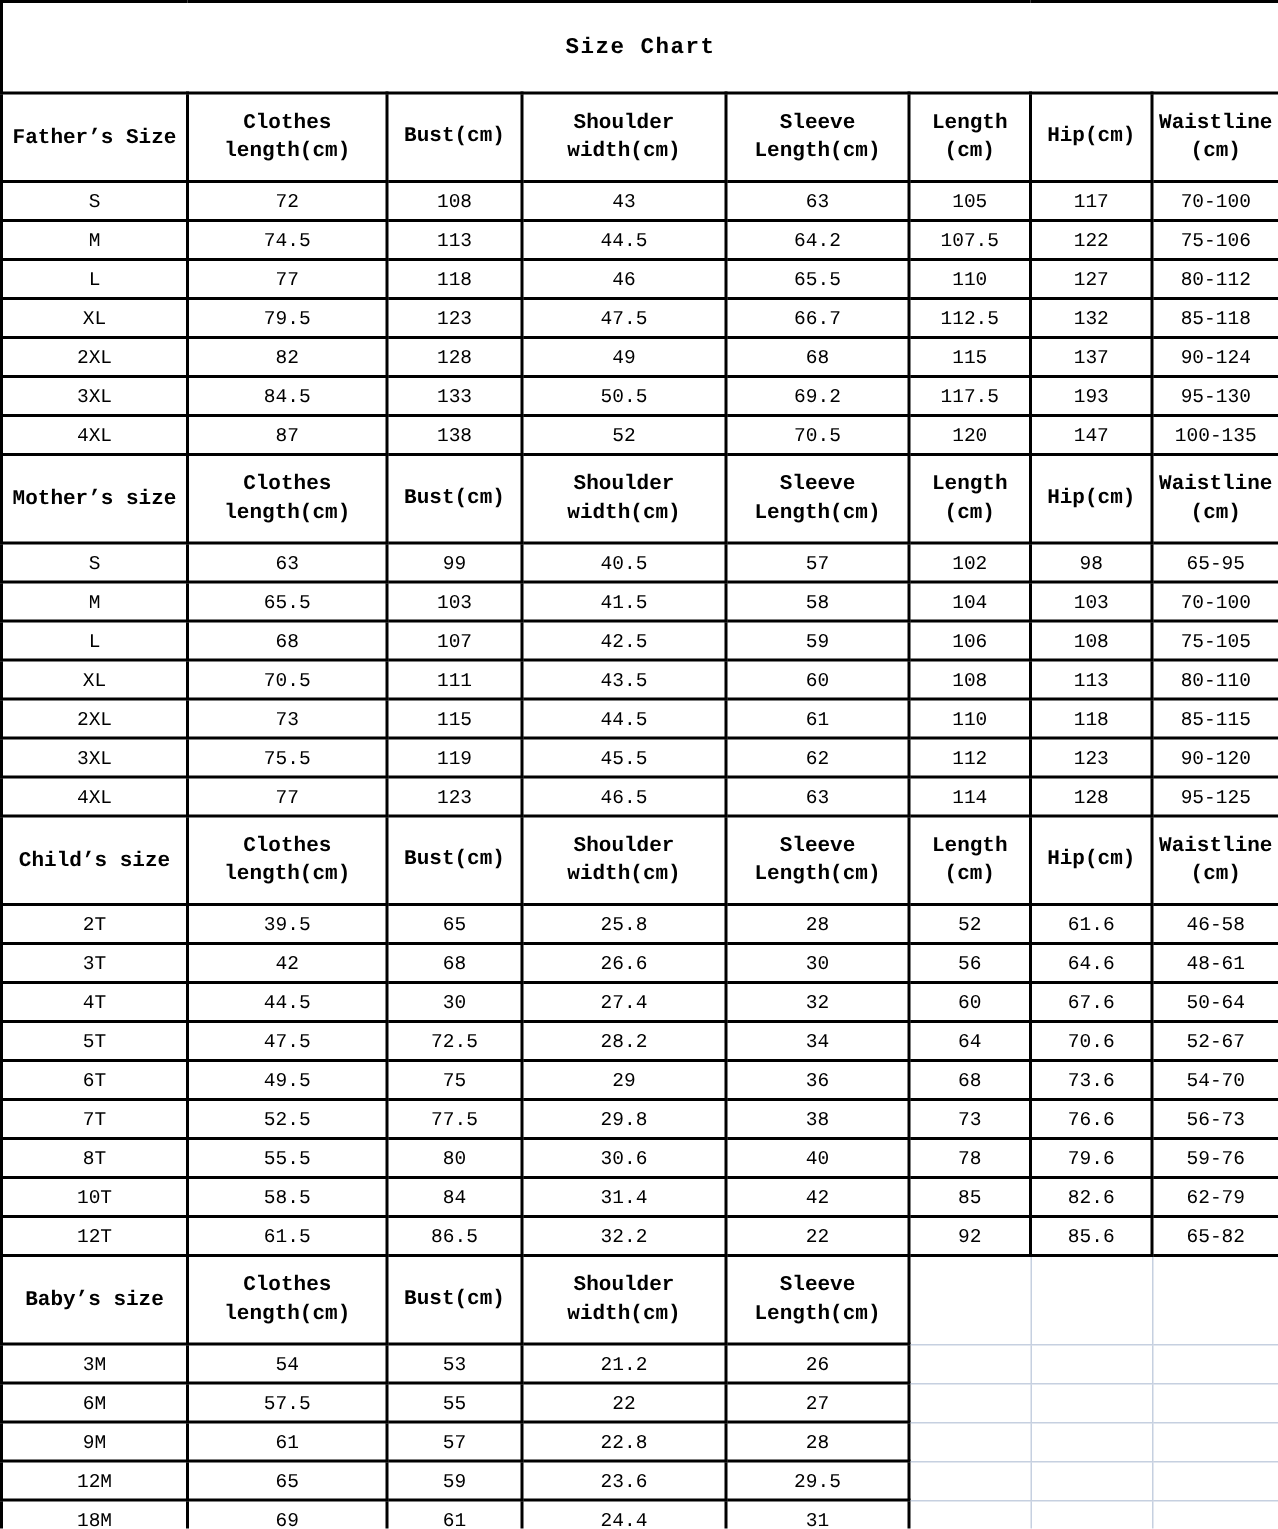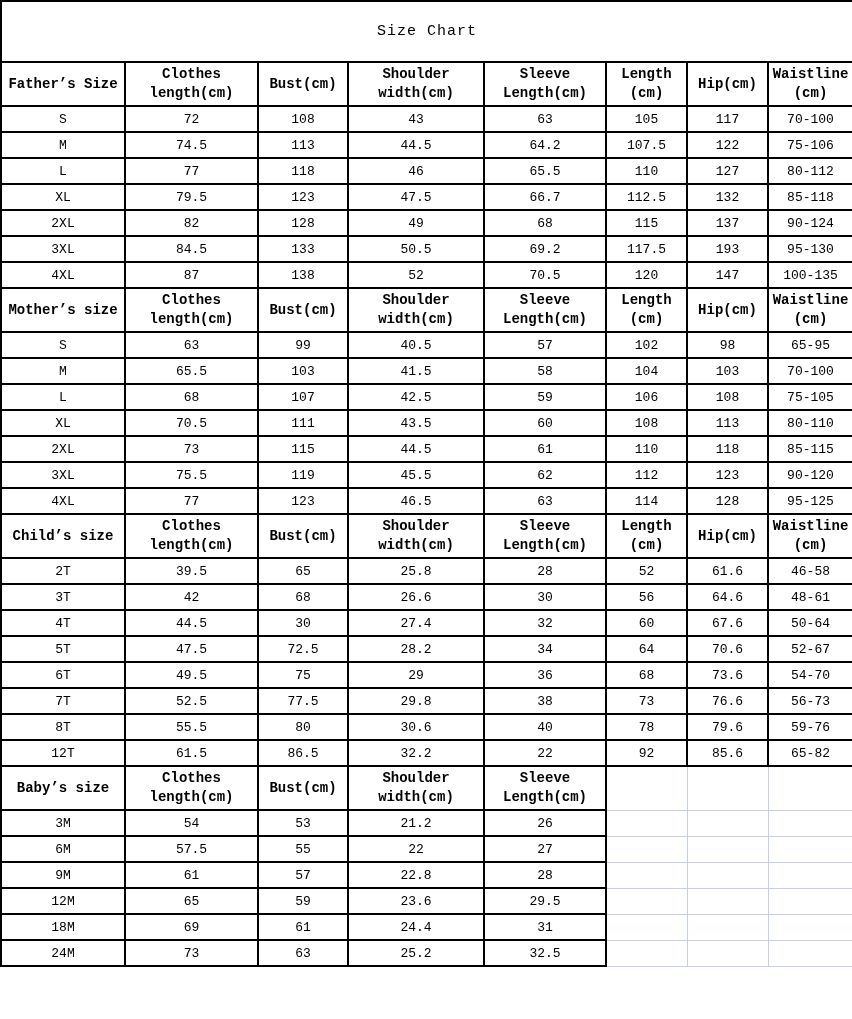--- a/index.html
+++ b/index.html
@@ -28,26 +28,26 @@
   
   .b {
     border: 2px solid var(--line, #000000);
   }
   
   .ghost {
     border: 1px solid var(--faint, #c6d0e0);
     background: #ffffff;
   }
   tr.title-row { height: 61px; }
-  tr.header-row { height: 44px; border-radius: 19px; }
+  tr.header-row { height: 59px; border-radius: 19px; }
   tr.data-row { height: 26px; }
 
   .title-cell {
     font-size: 15px;
-    font-weight: normal;
+    font-weight: bold;
     letter-spacing: 1px;
   }
   .label-cell {
     font-size: 14px;
     font-weight: bold;
     letter-spacing: 0px;
   }
   .col-header {
     font-size: 14px;
     font-weight: bold;
@@ -327,20 +327,30 @@
         <td class="b size-cell">8T</td>
         <td class="b value-cell">55.5</td>
         <td class="b value-cell">80</td>
         <td class="b value-cell">30.6</td>
         <td class="b value-cell">40</td>
         <td class="b value-cell">78</td>
         <td class="b value-cell">79.6</td>
         <td class="b value-cell">59-76</td>
       </tr>
       <tr class="data-row">
+        <td class="b size-cell">10T</td>
+        <td class="b value-cell">58.5</td>
+        <td class="b value-cell">84</td>
+        <td class="b value-cell">31.4</td>
+        <td class="b value-cell">42</td>
+        <td class="b value-cell">85</td>
+        <td class="b value-cell">82.6</td>
+        <td class="b value-cell">62-79</td>
+      </tr>
+      <tr class="data-row">
         <td class="b size-cell">12T</td>
         <td class="b value-cell">61.5</td>
         <td class="b value-cell">86.5</td>
         <td class="b value-cell">32.2</td>
         <td class="b value-cell">22</td>
         <td class="b value-cell">92</td>
         <td class="b value-cell">85.6</td>
         <td class="b value-cell">65-82</td>
       </tr>
       <tr class="header-row">

